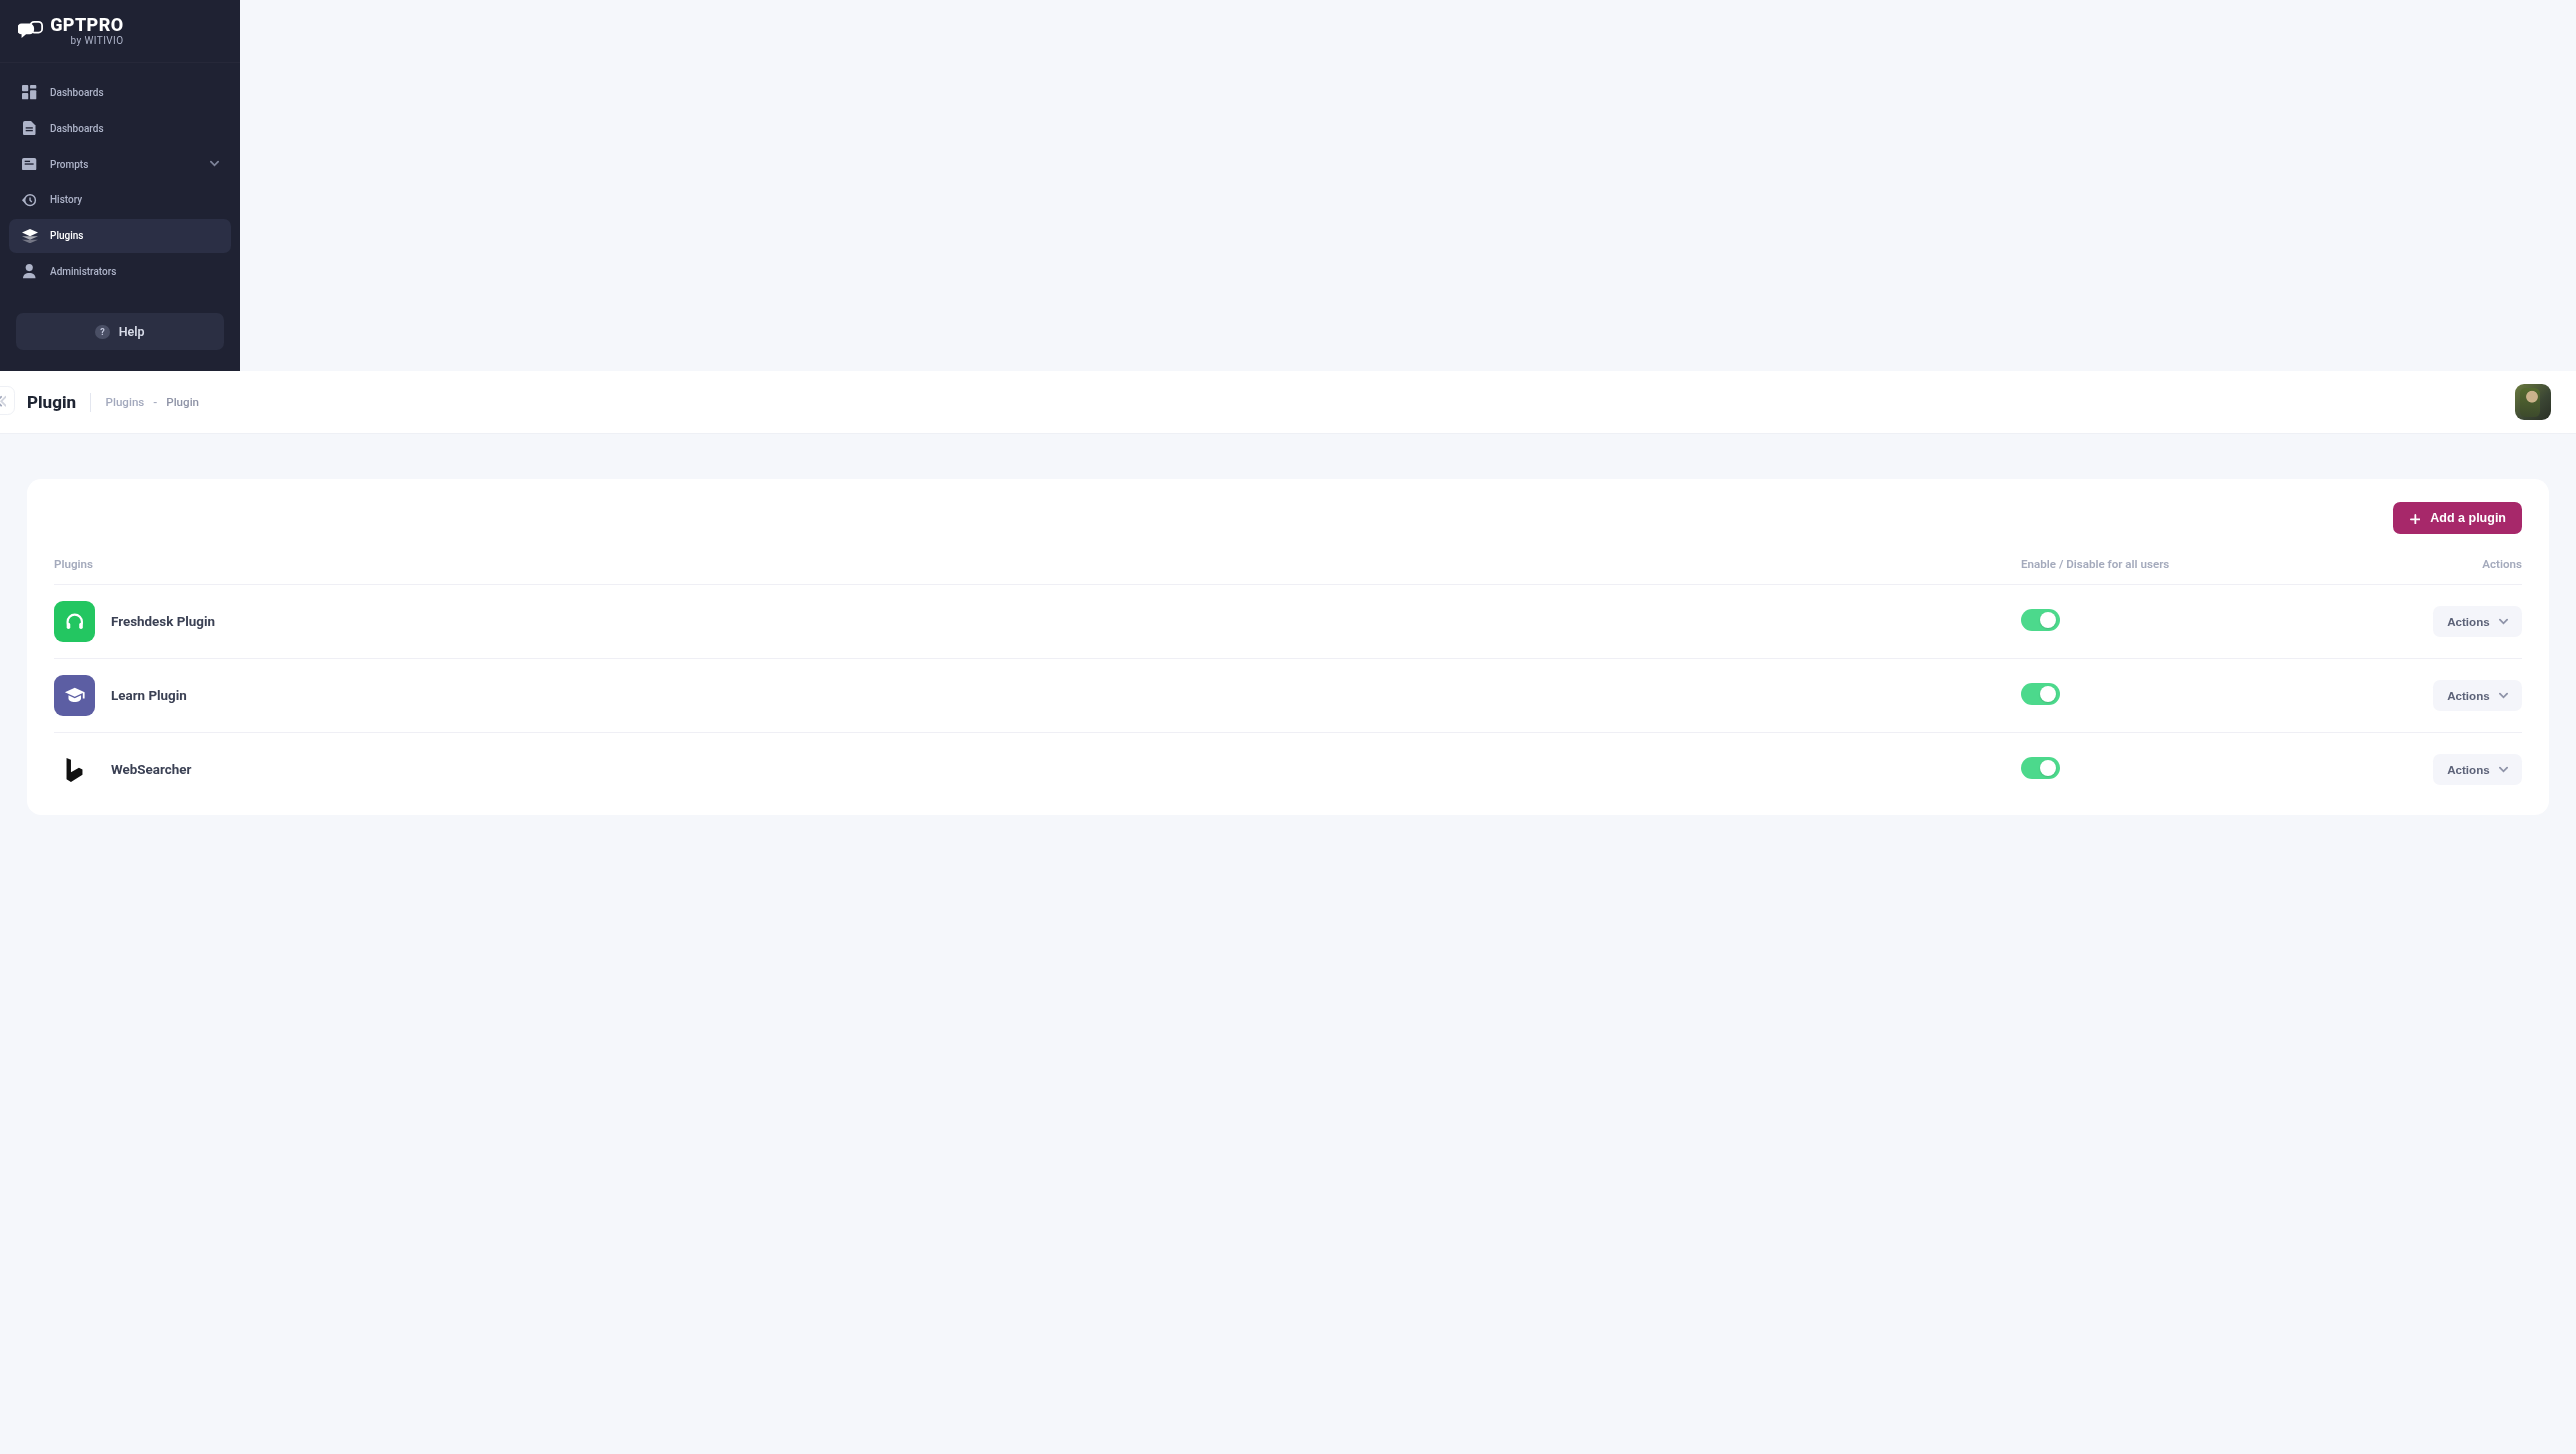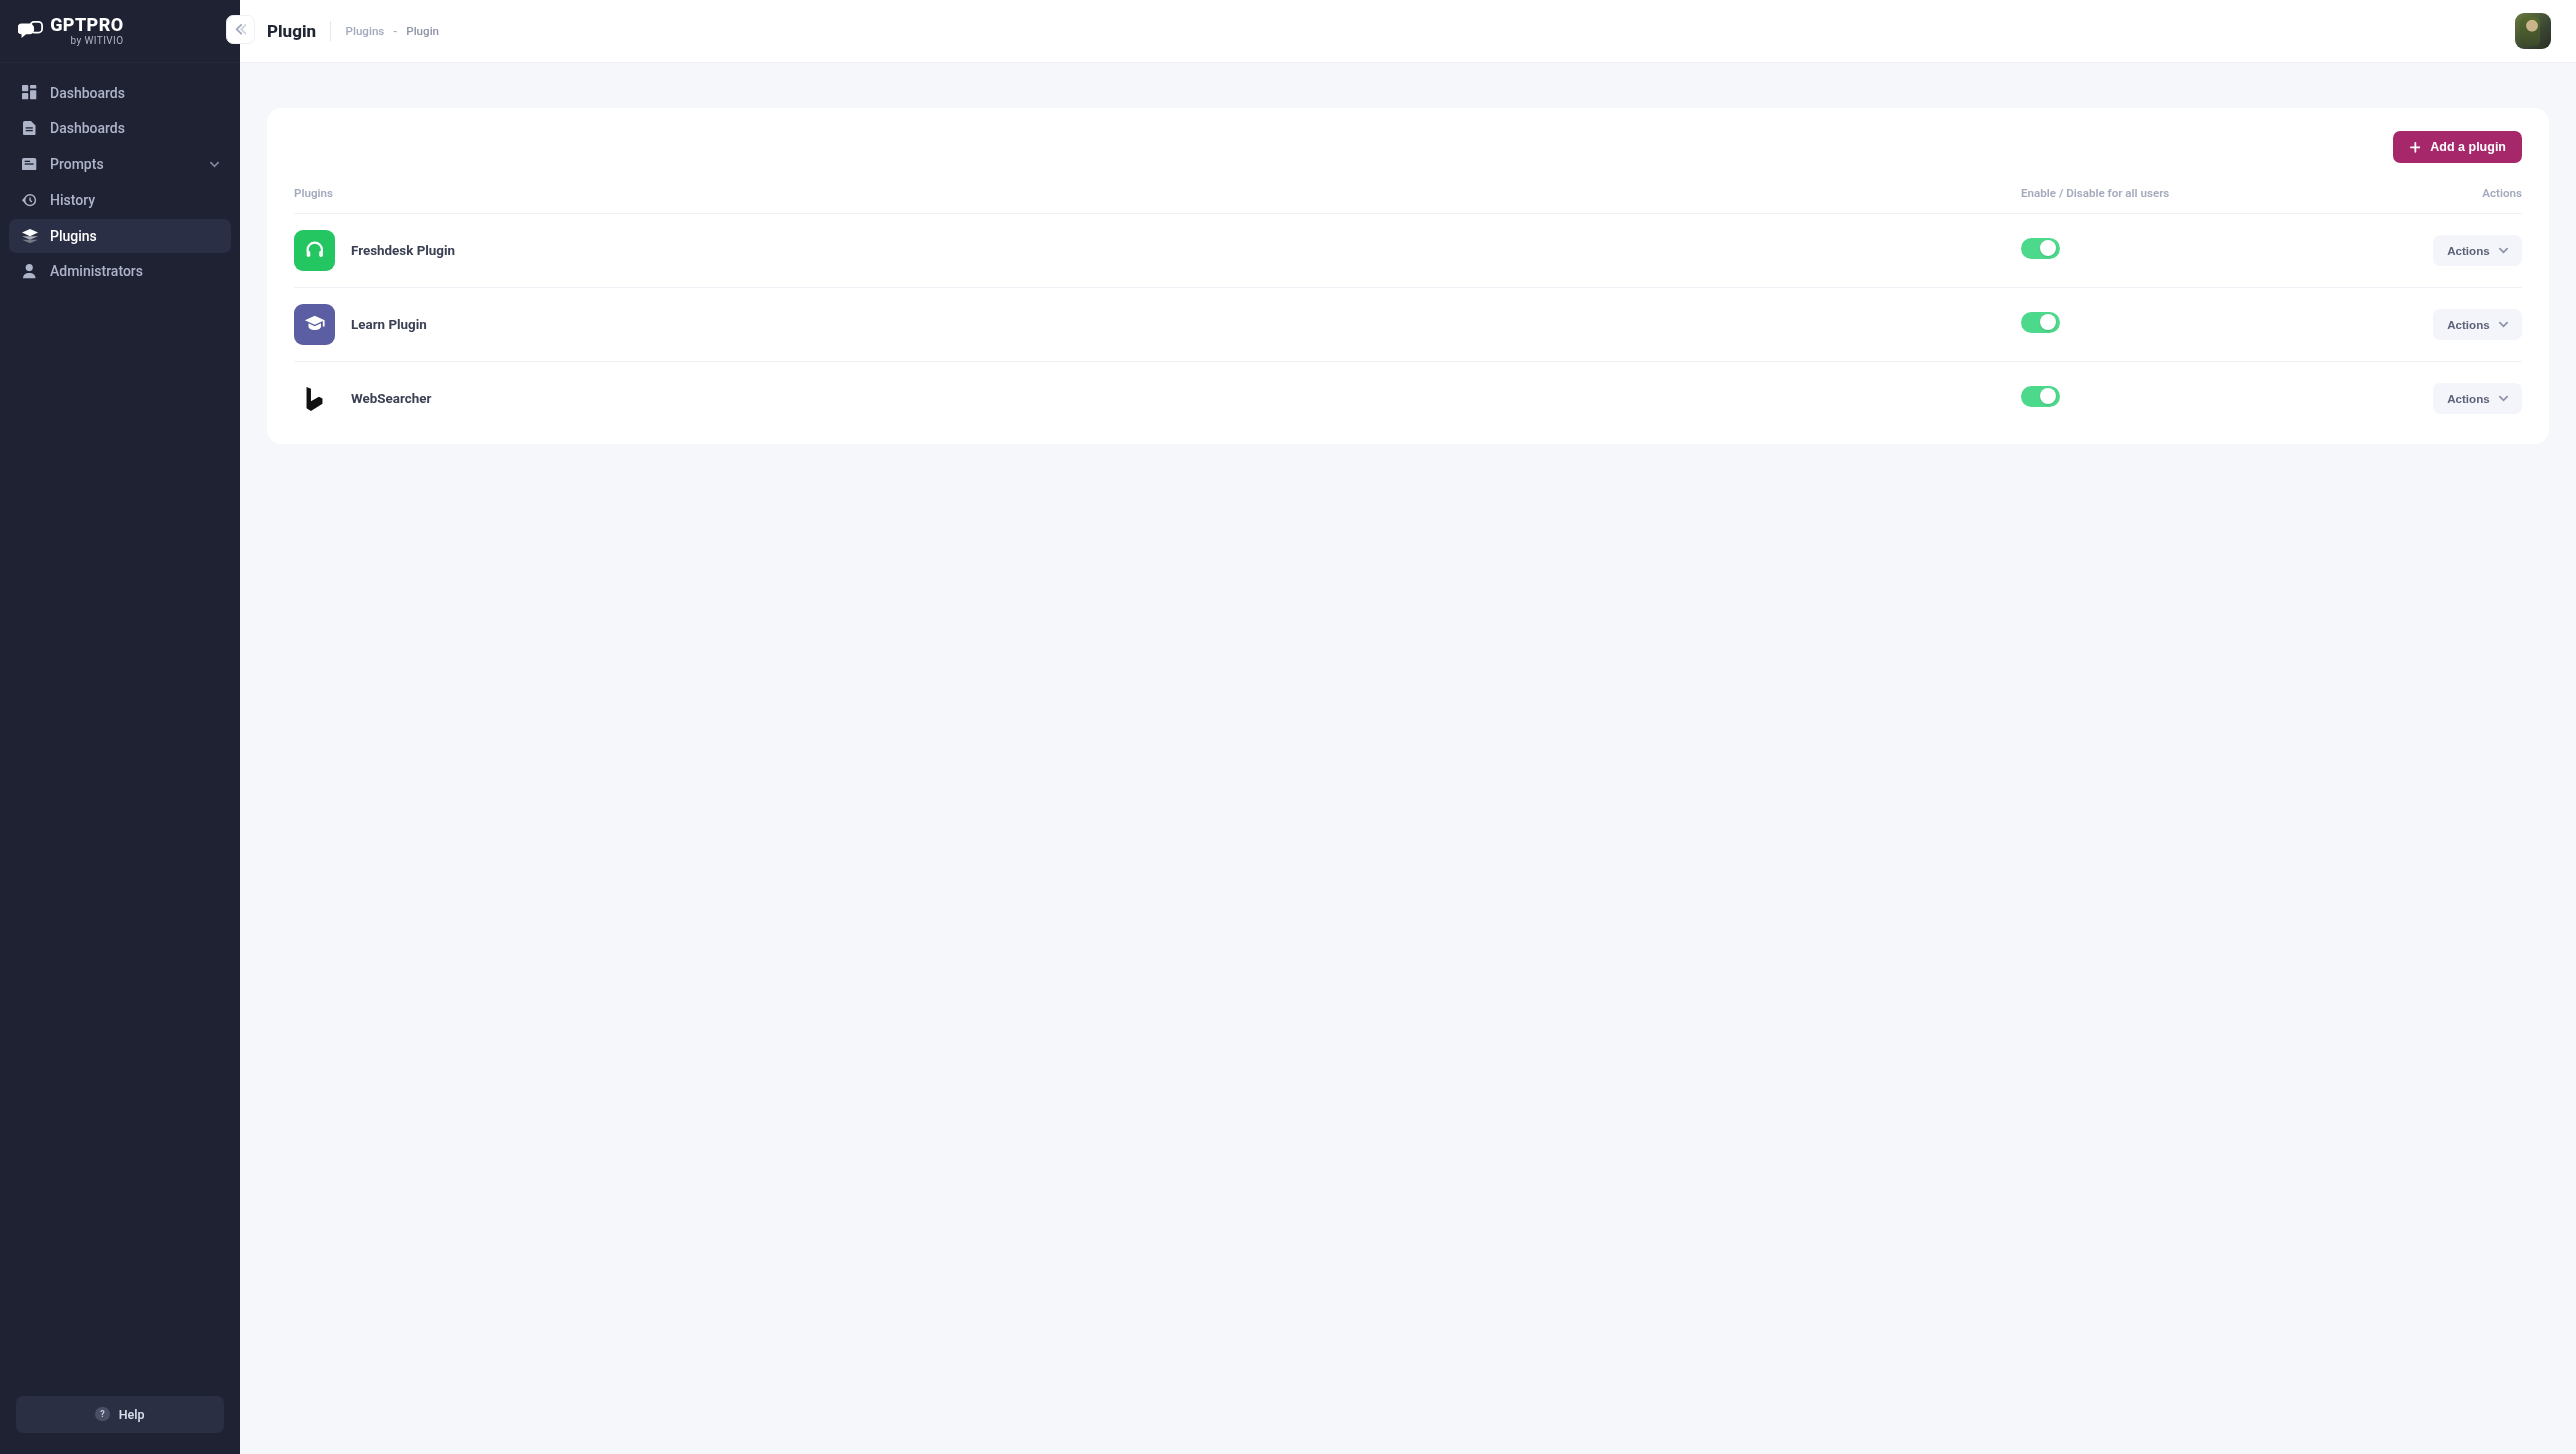--- a/index.html
+++ b/index.html
@@ -3,21 +3,21 @@
 <meta charset="utf-8">
 <style>
   * { box-sizing: border-box; margin: 0; padding: 0; }
   html, body { height: 100%; }
   body {
     font-family: -apple-system, BlinkMacSystemFont, "Segoe UI", Roboto, "Helvetica Neue", Arial, sans-serif;
     background: #f5f7fb;
     color: #1f2533;
     font-size: 12.5px;
   }
-  .app { display: flex; height: 100vh; width: 100vw; }
+  .app { display: flex; height: 100vh; width: 100vw; flex-direction: column; }
 
   
   .sidebar {
     width: 240px;
     background: #1f2233;
     color: #aeb4c9;
     display: flex;
     flex-direction: column;
     flex-shrink: 0;
   }
@@ -53,21 +53,21 @@
     gap:1.8px;
   }
   .nav-item {
     display:flex;
     align-items:center;
     gap:12.5px;
     padding:9px 12.5px;
     border-radius:7.2px;
     cursor:pointer;
     color:#aeb4c9;
-    font-size:14px;
+    font-size:10px;
     font-weight:500;
   }
   .nav-item.active{
     background:#2b2f45;
     color:#fff;
   }
   .nav-item .nav-icon{
     width:16px;height:16px;display:flex;align-items:center;justify-content:center;
     flex-shrink:0;
   }

